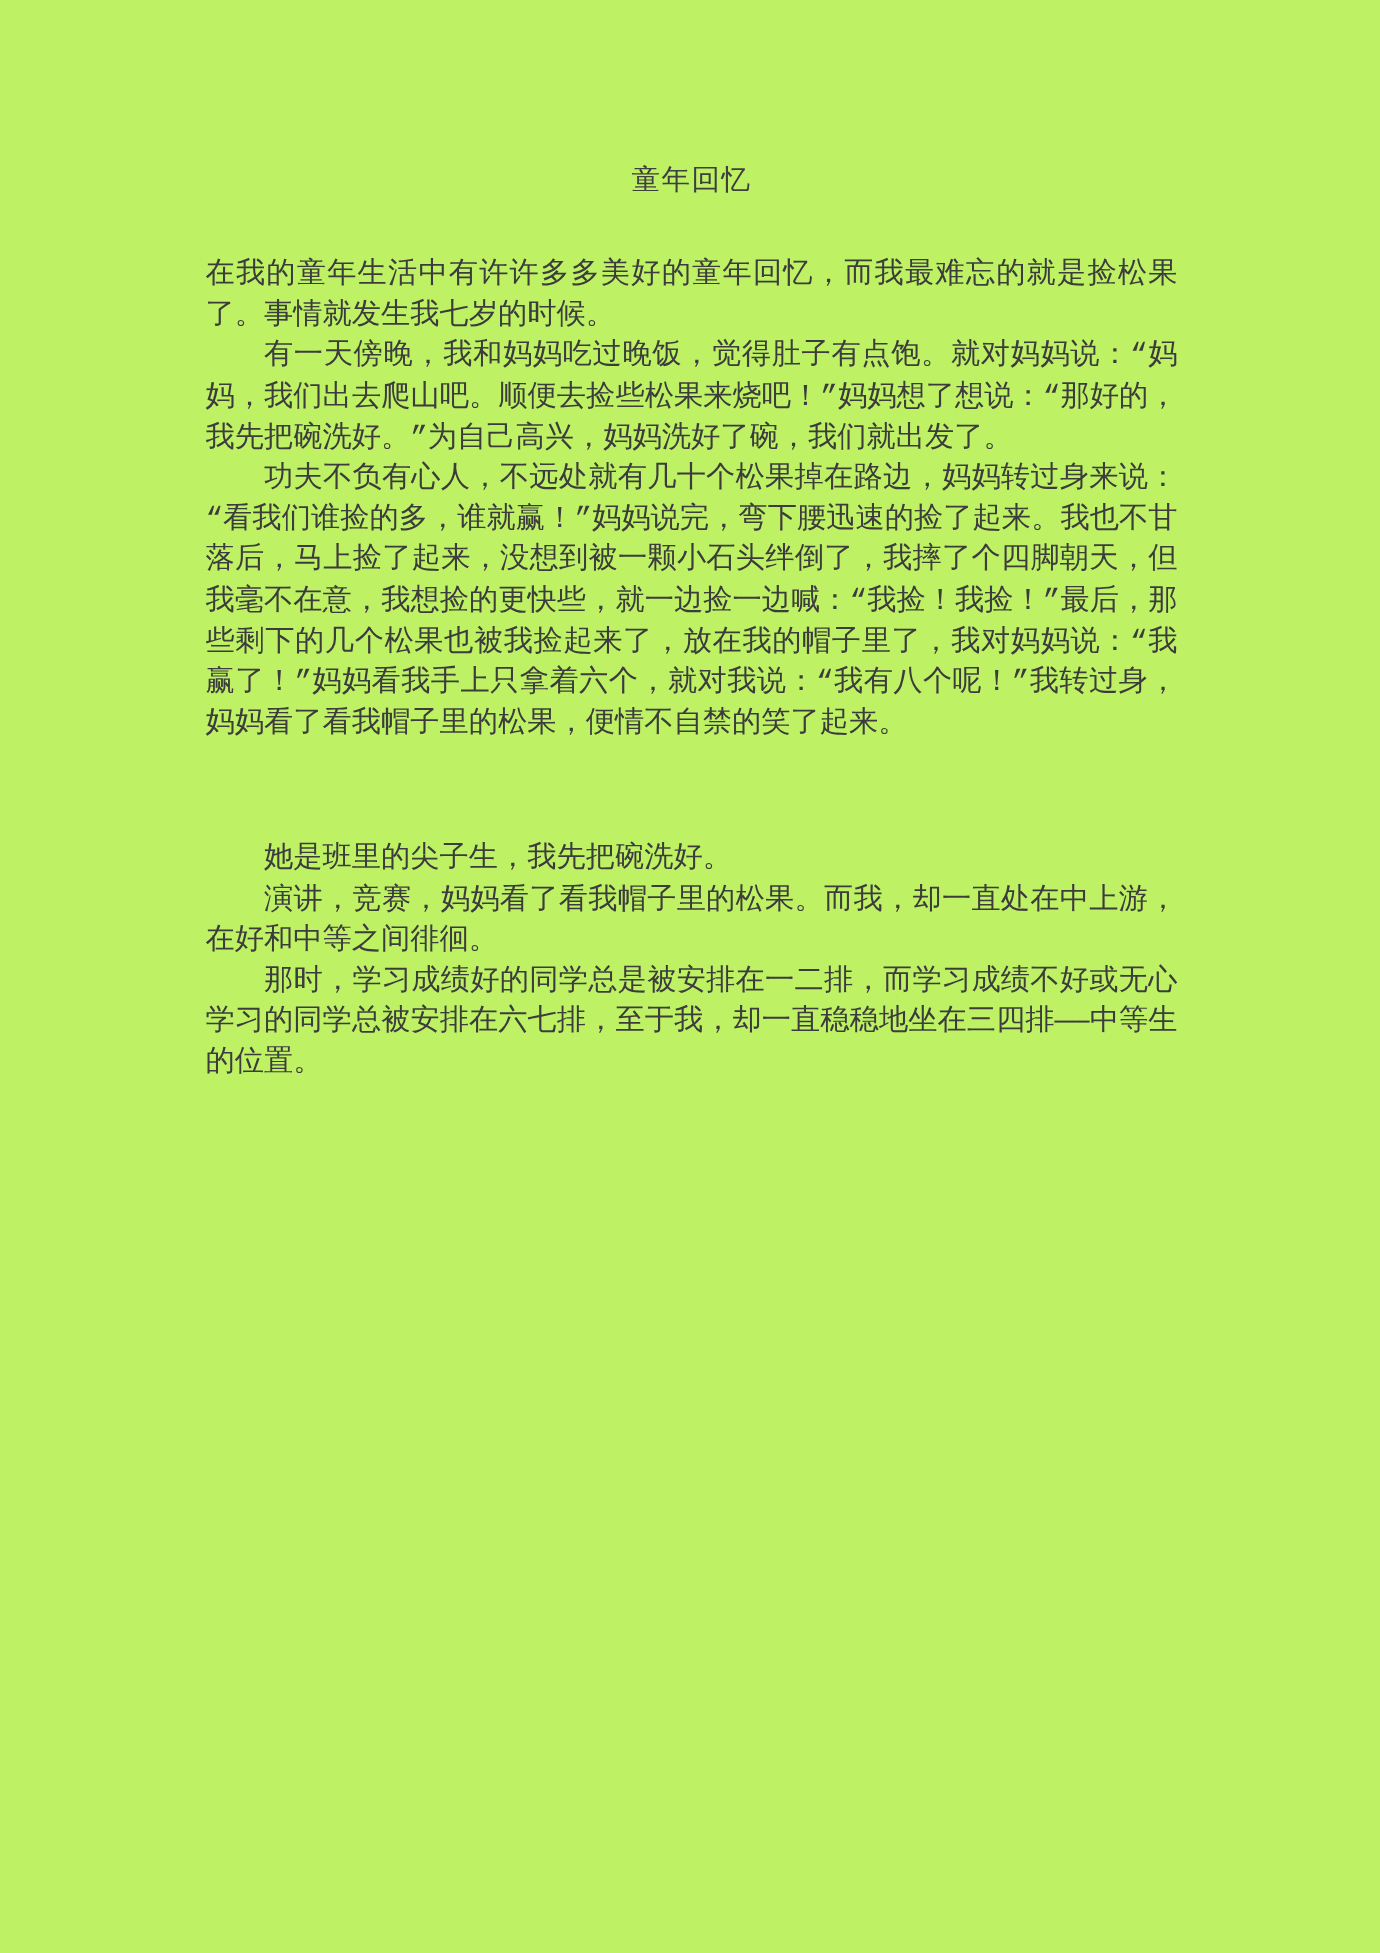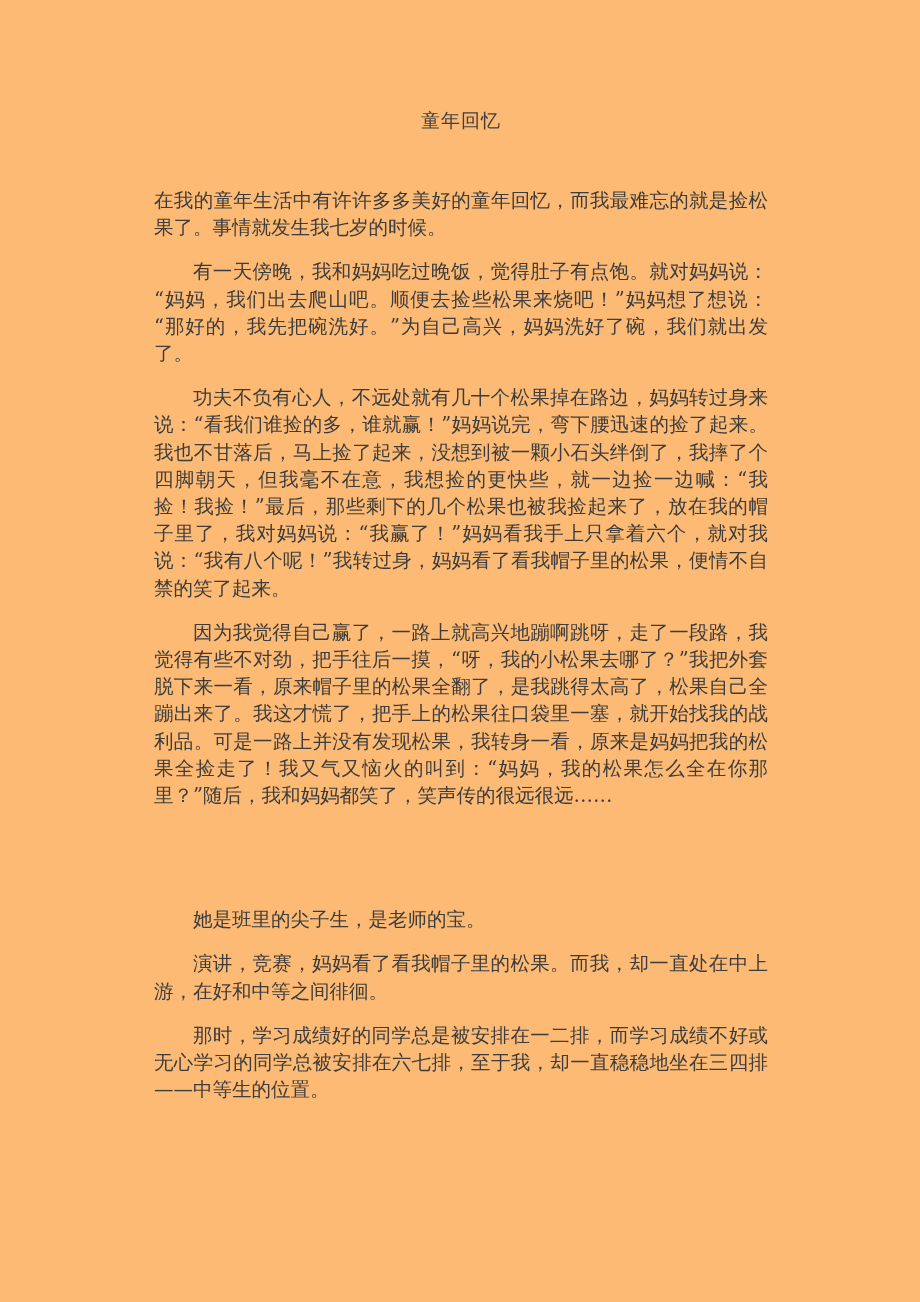--- a/index.html
+++ b/index.html
@@ -9,21 +9,21 @@
     background: #ffffff;
   }
   body {
     font-family: "DejaVu Serif", "Liberation Serif", serif;
     color: #3c3c3c;
   }
   .page {
     position: relative;
     width: 920px;
     height: 1302px;
-    background: #fdba74;
+    background: #bef264;
     overflow: hidden;
     box-sizing: border-box;
   }
   .content {
     position: absolute;
     left: 137px;
     top: 106px;
     width: 648px;
   }
   .doc-title {
@@ -38,50 +38,50 @@
   .title-gap-after {
     height: 36px;
   }
   .section-gap {
     height: 58px;
   }
   .title-gap-after-2 {
     height: 5px;
   }
   p.para {
-    margin: 17px;
+    margin: 0;
     font-size: 19.5px;
     line-height: 27.2px;
     text-align: justify;
     text-justify: inter-ideograph;
     color: #3c3c3c;
     letter-spacing: 0px;
     text-indent: 0;
     word-break: break-all;
+    font-family: Liberation Mono, monospace;
   }
   p.indent {
     text-indent: 2em;
   }
 </style>
 </head>
 <body>
 
 <div class="page">
   <div class="content">
 
     <h1 class="doc-title">童年回忆</h1>
     <div class="title-gap-after"></div>
 
     <p class="para">在我的童年生活中有许许多多美好的童年回忆，而我最难忘的就是捡松果了。事情就发生我七岁的时候。</p>
     <p class="para indent">有一天傍晚，我和妈妈吃过晚饭，觉得肚子有点饱。就对妈妈说：“妈妈，我们出去爬山吧。顺便去捡些松果来烧吧！”妈妈想了想说：“那好的，我先把碗洗好。”为自己高兴，妈妈洗好了碗，我们就出发了。</p>
     <p class="para indent">功夫不负有心人，不远处就有几十个松果掉在路边，妈妈转过身来说：“看我们谁捡的多，谁就赢！”妈妈说完，弯下腰迅速的捡了起来。我也不甘落后，马上捡了起来，没想到被一颗小石头绊倒了，我摔了个四脚朝天，但我毫不在意，我想捡的更快些，就一边捡一边喊：“我捡！我捡！”最后，那些剩下的几个松果也被我捡起来了，放在我的帽子里了，我对妈妈说：“我赢了！”妈妈看我手上只拿着六个，就对我说：“我有八个呢！”我转过身，妈妈看了看我帽子里的松果，便情不自禁的笑了起来。</p>
-    <p class="para indent">因为我觉得自己赢了，一路上就高兴地蹦啊跳呀，走了一段路，我觉得有些不对劲，把手往后一摸，“呀，我的小松果去哪了？”我把外套脱下来一看，原来帽子里的松果全翻了，是我跳得太高了，松果自己全蹦出来了。我这才慌了，把手上的松果往口袋里一塞，就开始找我的战利品。可是一路上并没有发现松果，我转身一看，原来是妈妈把我的松果全捡走了！我又气又恼火的叫到：“妈妈，我的松果怎么全在你那里？”随后，我和妈妈都笑了，笑声传的很远很远……</p>
 
     <div class="section-gap"></div>
 
     <div class="title-gap-after-2"></div>
 
-    <p class="para indent">她是班里的尖子生，是老师的宝。</p>
+    <p class="para indent">她是班里的尖子生，我先把碗洗好。</p>
     <p class="para indent">演讲，竞赛，妈妈看了看我帽子里的松果。而我，却一直处在中上游，在好和中等之间徘徊。</p>
     <p class="para indent">那时，学习成绩好的同学总是被安排在一二排，而学习成绩不好或无心学习的同学总被安排在六七排，至于我，却一直稳稳地坐在三四排——中等生的位置。</p>
 
   </div>
 </div>
 
 </body></html>

